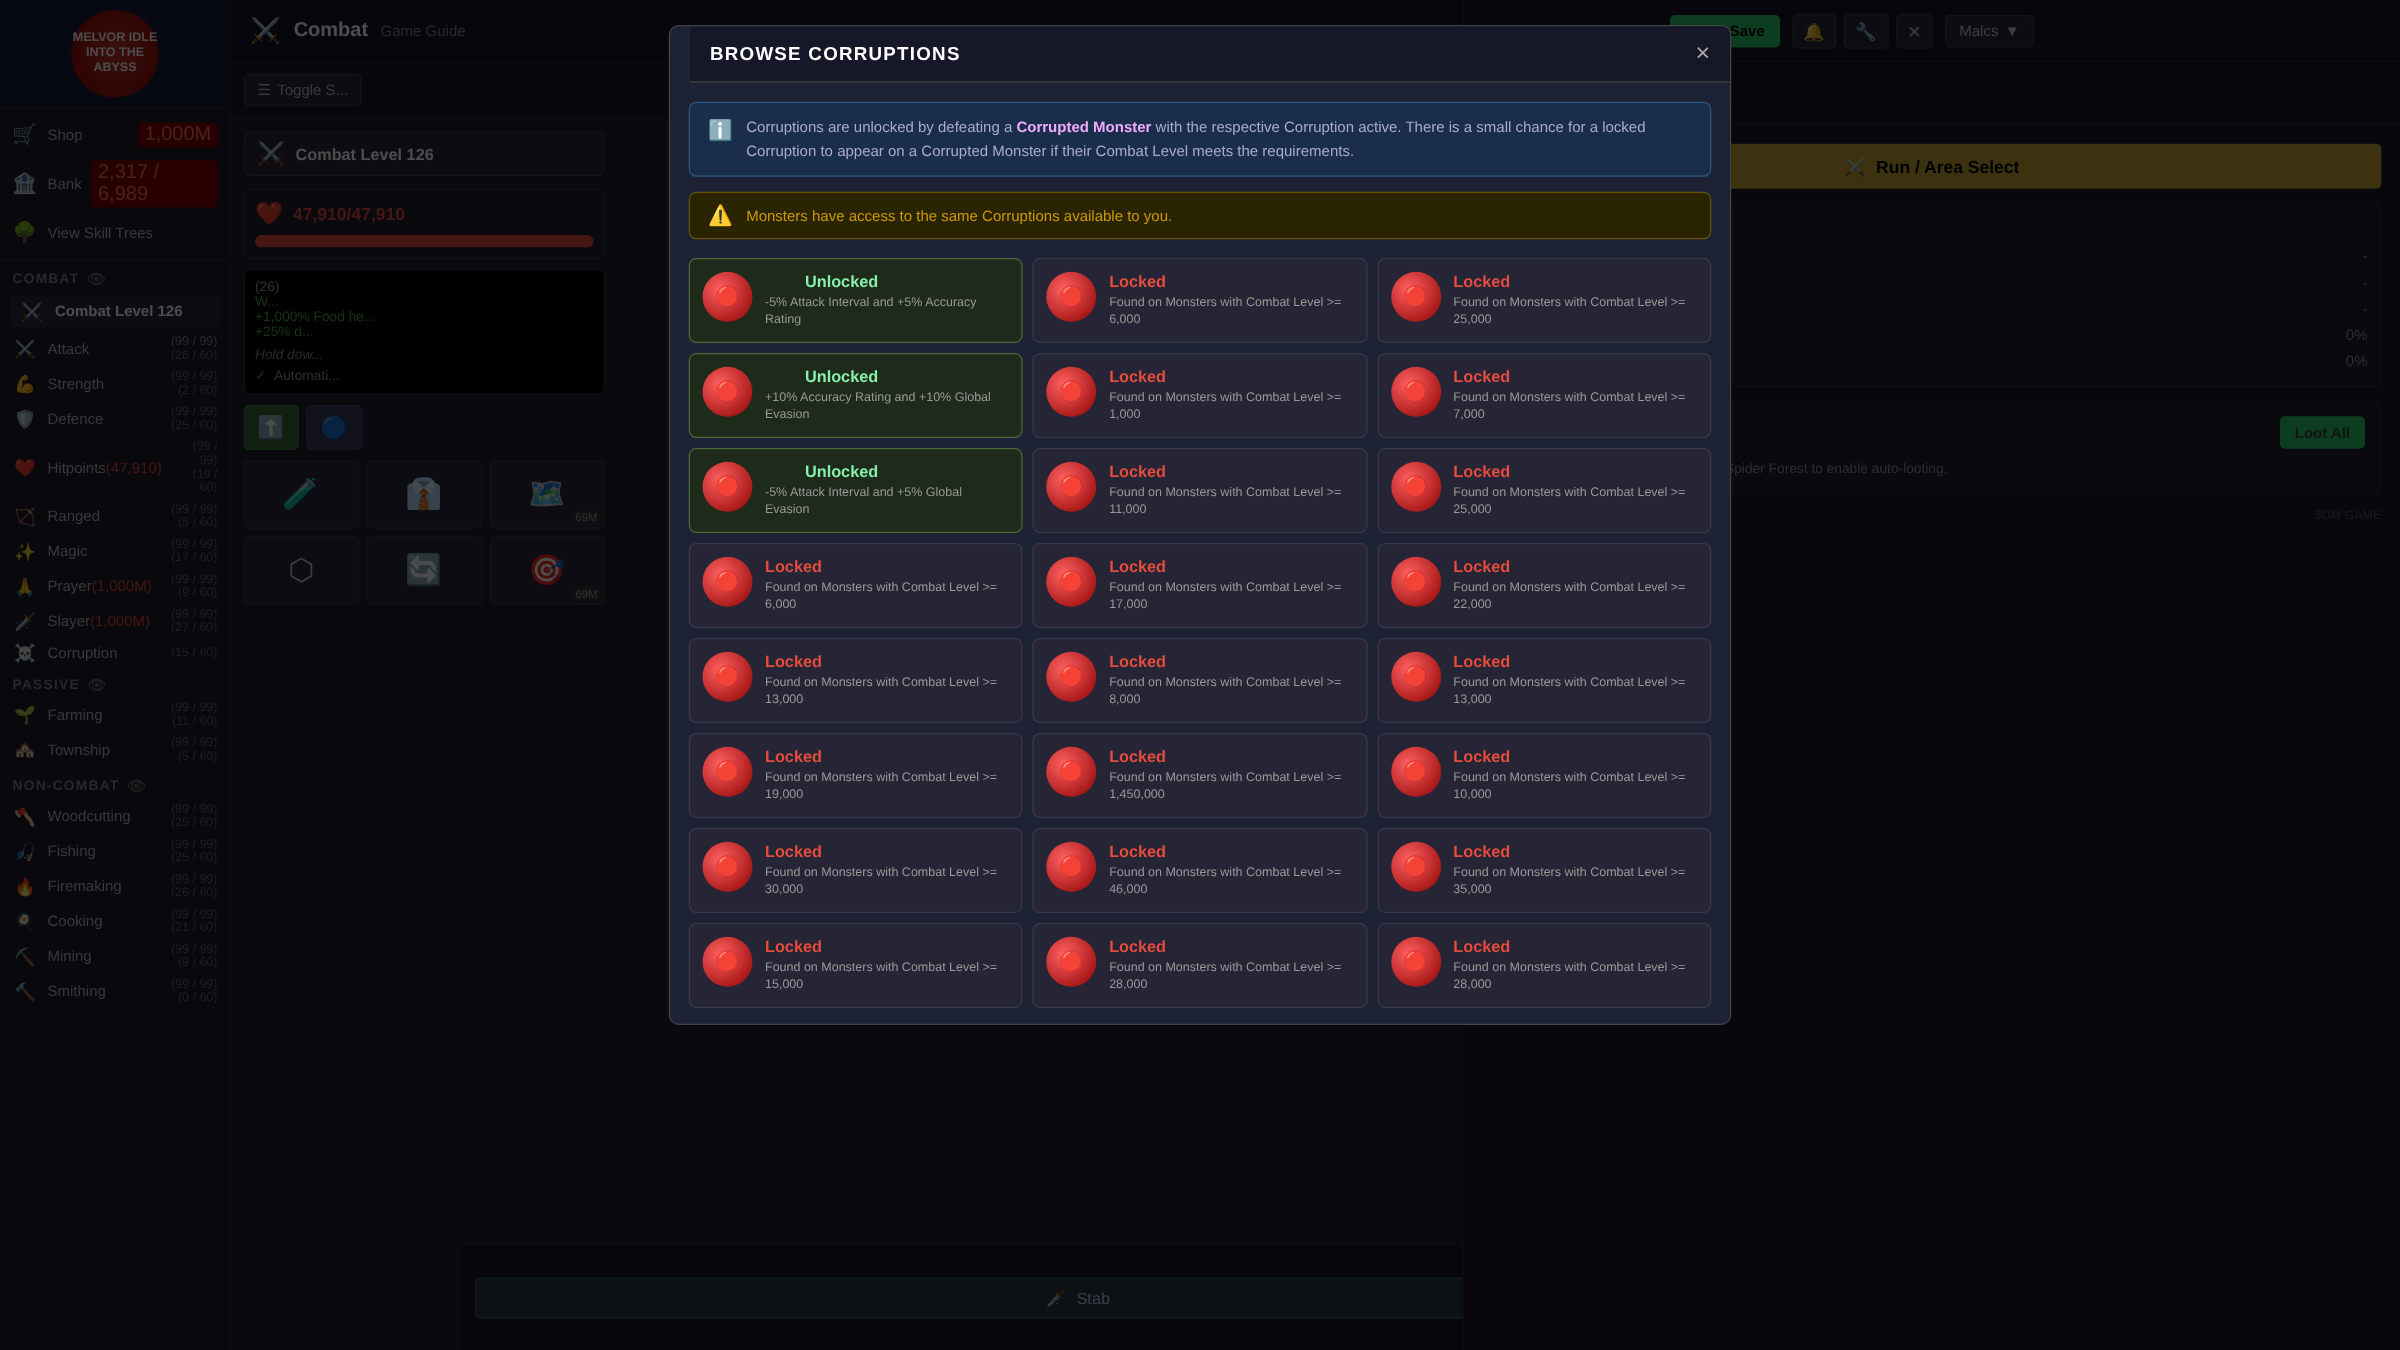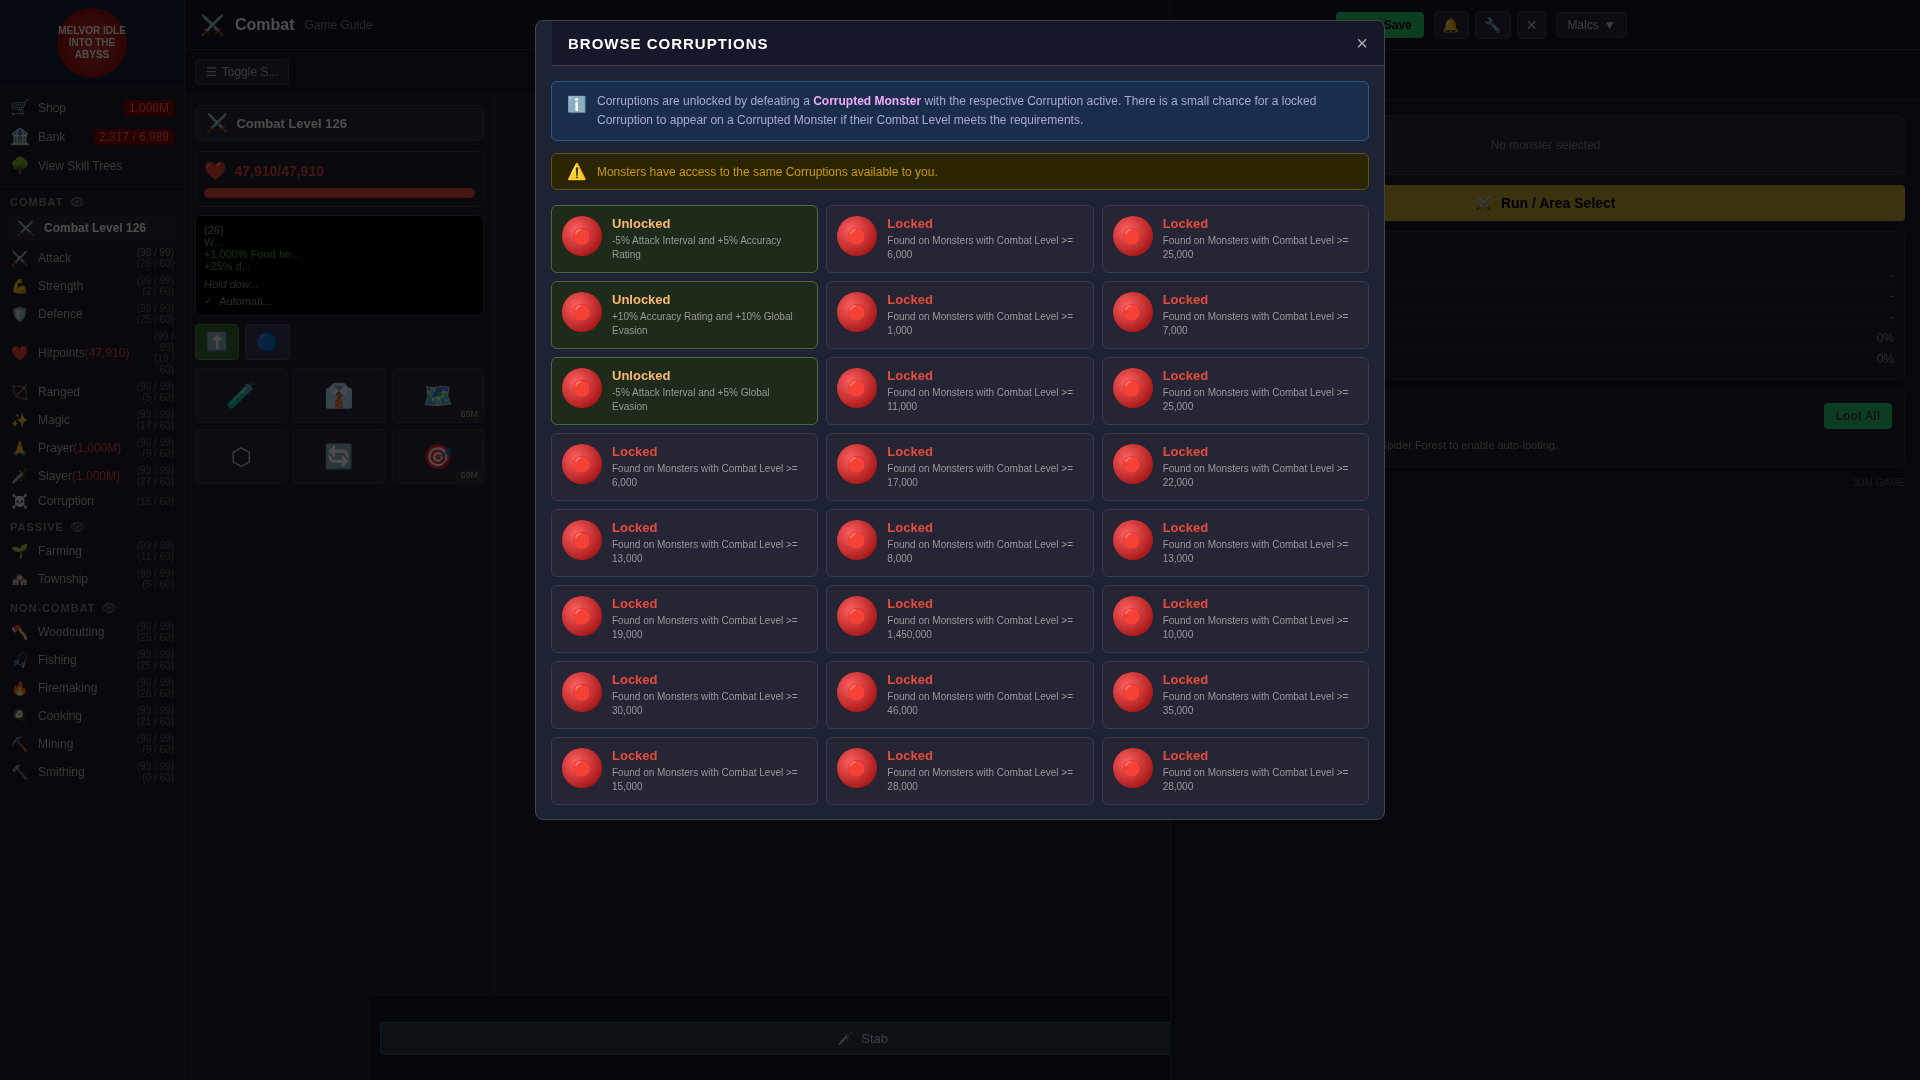--- a/index.html
+++ b/index.html
@@ -49,21 +49,21 @@
       padding: 5px 10px;
       cursor: pointer;
       color: #bbb;
       gap: 8px;
     }
     .sidebar-item .icon { font-size: 16px; min-width: 20px; text-align: center; }
     .sidebar-item .label { flex: 1; font-size: 12px; }
     .sidebar-item .badge {
       background: #8b0000;
       color: #ff6b6b;
-      font-size: 12px;
+      font-size: 16px;
       padding: 1px 5px;
       border-radius: 3px;
     }
     .section-header {
       padding: 8px 10px 3px;
       font-size: 11px;
       color: #888;
       font-weight: bold;
       letter-spacing: 1px;
       display: flex;
@@ -458,21 +458,21 @@
       align-items: center;
       justify-content: center;
       font-size: 16px;
     }
     .corruption-info {}
     .corruption-status {
       font-size: 13px;
       font-weight: bold;
       margin-bottom: 3px;
     }
-    .corruption-status.unlocked { color: #fdba74; }
+    .corruption-status.unlocked { color: #86efac; margin-left: 32px; }
     .corruption-status.locked { color: #e74c3c; }
     .corruption-desc {
       font-size: 10px;
       color: #999;
       line-height: 1.4;
     }
   </style>
 </head>
 <body>
 
@@ -717,23 +717,20 @@
       <span>Areas</span>
     </div>
     <div class="area-tab active">
       <span>🏰</span>
       <span>Abyssal Strongholds</span>
     </div>
   </div>
 
   <div id="combat-area">
 
-    <div style="background:#2a2a3e; border:1px solid #3a3a5a; border-radius:6px; padding:10px; margin-bottom:10px; min-height:60px; display:flex; align-items:center; justify-content:center;">
-      <span style="color:#888; font-size:12px;">No monster selected</span>
-    </div>
 
     <button class="run-btn">
       <span>⚔️</span>
       <span>Run / Area Select</span>
     </button>
 
     <div class="defensive-stats">
       <div class="def-title">Defensive Stats</div>
       <div class="def-row">
         <div class="def-label">

